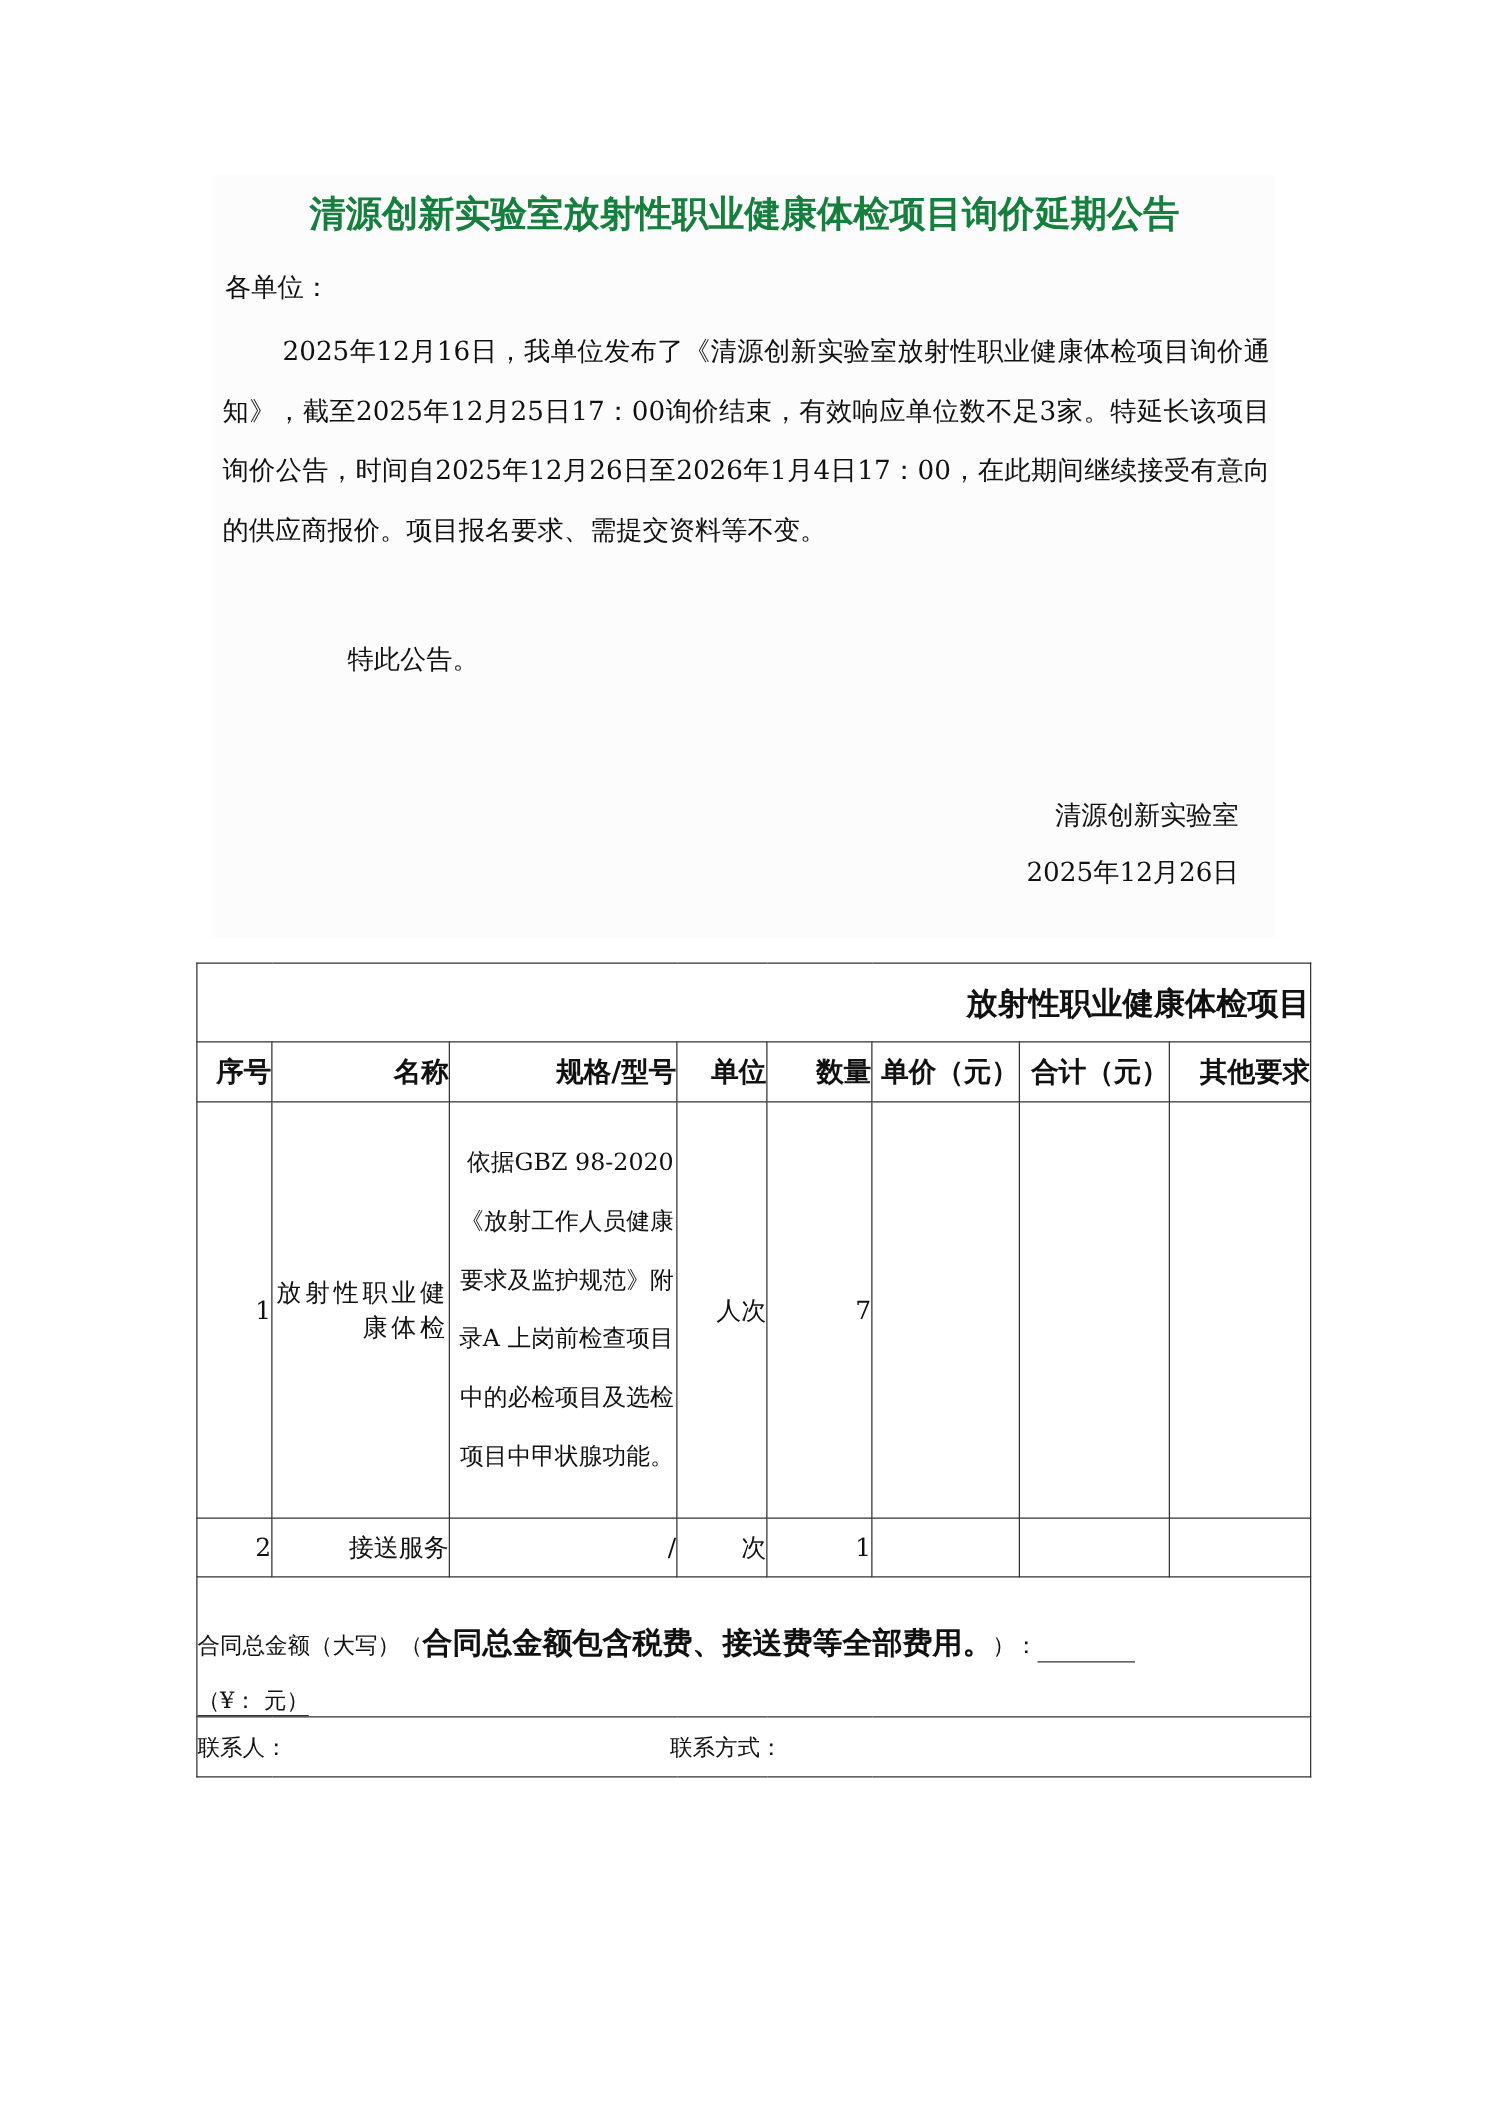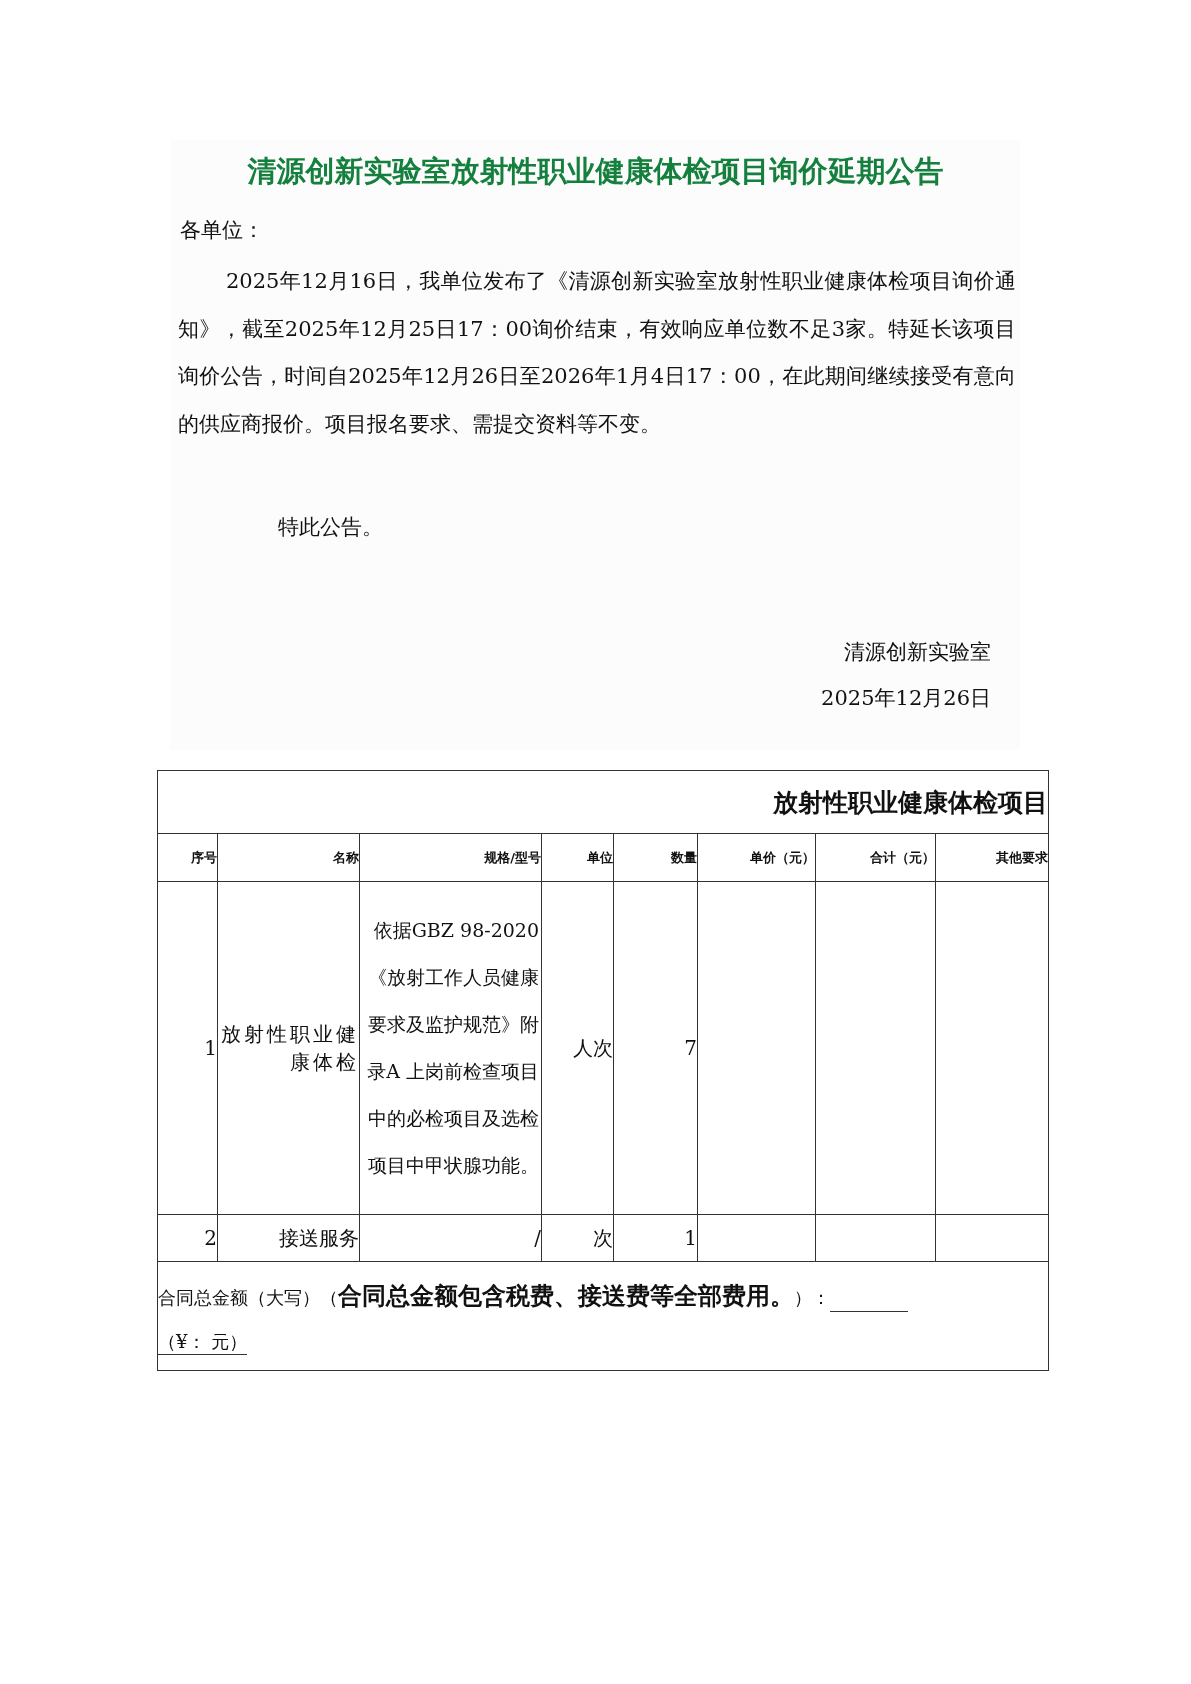--- a/index.html
+++ b/index.html
@@ -13,27 +13,27 @@
   .para { position: absolute; left: 178px; top: 258px; width: 838px; font-size: 21px;
           line-height: 47.5px; text-align: justify; text-indent: 48px; }
   .closing { position: absolute; left: 278px; top: 513px; font-size: 21px; }
   .sign-org { position: absolute; right: 200px; top: 638px; font-size: 21px; }
   .sign-date { position: absolute; right: 200px; top: 684px; font-size: 21px; }
 
   table.items { position: absolute; left: 157px; top: 770px; width: 891px; border-collapse: collapse;
                 table-layout: fixed; font-size: 20px; }
   table.items td, table.items th { border: 1.5px solid #333; padding: 0; text-align: right; vertical-align: middle; }
   .t-title { height: 62px; font-family: "DejaVu Sans", "Liberation Sans", sans-serif; font-weight: bold; font-size: 25px; }
-  .hdr th { height: 47px; font-family: "DejaVu Sans", "Liberation Sans", sans-serif; font-weight: bold; font-size: 13px; white-space: nowrap; }
+  .hdr th { height: 47px; font-family: "DejaVu Sans", "Liberation Sans", sans-serif; font-weight: bold; font-size: 22px; white-space: nowrap; }
   .r1 td { height: 332px; }
   .r2 td { height: 46px; }
   .spec { line-height: 47px; font-size: 19px; padding: 0 2px !important; }
   .name1 { line-height: 28px; letter-spacing: 3px; }
   .total-cell { text-align: left !important; height: 108px; vertical-align: top !important; padding: 0 !important; }
-  .total-line1 { margin-top: 18px; white-space: nowrap; font-size: 18px; }
+  .total-line1 { margin-top: 36px; white-space: nowrap; font-size: 18px; }
   .total-line1 .emph { font-family: "DejaVu Sans", "Liberation Sans", sans-serif; font-weight: bold; font-size: 24px; }
   .blank { display: inline-block; width: 78px; border-bottom: 1.5px solid #333; vertical-align: bottom; }
   .total-line2 { margin-top: 18px; font-size: 18px; display: inline-block; border-bottom: 1.5px solid #333; }
   .contact-cell { text-align: left !important; height: 47px; font-size: 18px; }
   .contact-cell span { display: inline-block; }
   .c1 { width: 378px; }
 </style>
 </head>
 <body>
 
@@ -92,14 +92,19 @@
     <td></td>
   </tr>
   <tr>
     <td colspan="8" class="total-cell">
       <div class="total-line1">
         <span>合同总金额（大写）（</span><span class="emph">合同总金额包含税费、接送费等全部费用。</span><span>）：</span><span class="blank"></span>
       </div>
       <div class="total-line2">（¥：        元）</div>
     </td>
   </tr>
+  <tr>
+    <td colspan="8" class="contact-cell">
+      <span class="c1">联系人：</span><span>联系方式：</span>
+    </td>
+  </tr>
 </tbody>
   </table>
 
 </body></html>

